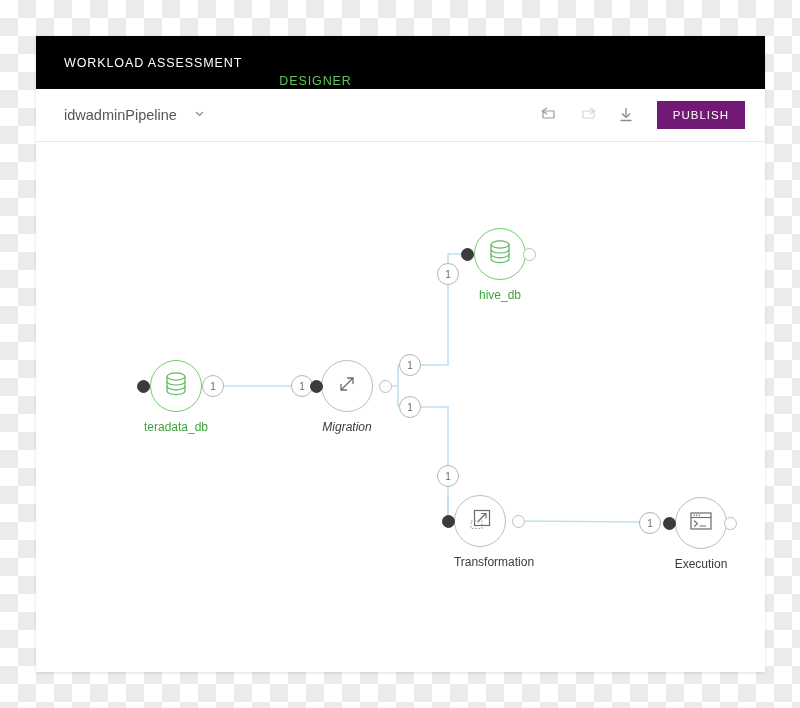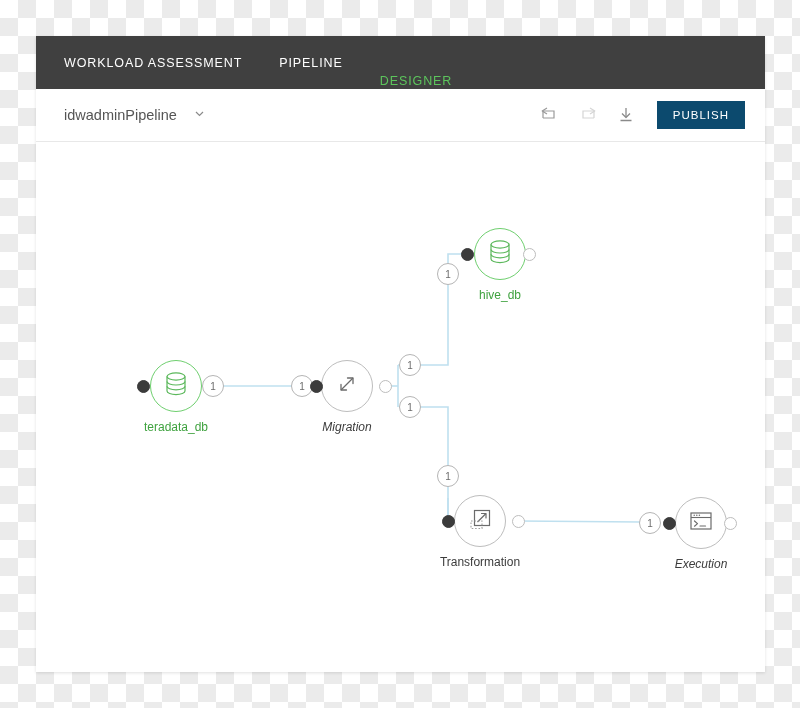--- a/index.html
+++ b/index.html
@@ -26,21 +26,21 @@
     left: 36px; top: 36px;
     width: 729px; height: 636px;
     background: #ffffff;
     box-shadow: 0 1px 3px rgba(0,0,0,0.12);
   }
 
   
   .topnav {
     position: absolute; left: 0; top: 0;
     width: 100%; height: 53px;
-    background: #404040;
+    background: #000000;
     display: flex; align-items: center;
     box-sizing: border-box;
     padding-left: 28px;
   }
   .tab {
     position: relative;
     color: #ffffff;
     font-size: 12.5px;
     letter-spacing: 0.9px;
     font-weight: 400;
@@ -79,21 +79,21 @@
   .chev { display: block; }
   .spacer { flex: 1; }
   .tool-icon {
     width: 30px; height: 30px;
     display: flex; align-items: center; justify-content: center;
     margin-left: 8px;
     cursor: pointer;
   }
   .publish-btn {
     margin-left: 16px;
-    background: #0c4a6e;
+    background: #701a75;
     color: #ffffff;
     font-size: 11.5px;
     letter-spacing: 1px;
     border: none;
     padding: 8px 16px;
     cursor: pointer;
     font-family: "Liberation Sans", sans-serif;
   }
 
   
@@ -152,23 +152,20 @@
 </style>
 </head>
 <body>
 
 <div id="root">
   <div class="card">
 
     <div class="topnav">
       <div class="tab">
         <span>WORKLOAD ASSESSMENT</span>
-      </div>
-      <div class="tab">
-        <span>PIPELINE</span>
       </div>
       <div class="tab active">
         <span>DESIGNER</span>
       </div>
     </div>
 
     <div class="toolbar">
       <div class="pipeline-name">
         <span>idwadminPipeline</span>
         <span class="chev">
@@ -285,38 +282,38 @@
               <rect x="7.5" y="4.5" width="15" height="15" fill="none" stroke="#6b6b6b" stroke-width="1.2"></rect>
               <path d="M10.5 16 L19 7.5" fill="none" stroke="#6b6b6b" stroke-width="1.2"></path>
               <path d="M14.5 7.5 L19 7.5 L19 12" fill="none" stroke="#6b6b6b" stroke-width="1.2" stroke-linejoin="round" stroke-linecap="round"></path>
               <rect x="4" y="15" width="11" height="7.5" fill="none" stroke="#9d9d9d" stroke-width="1.1" stroke-dasharray="1.6 1.8"></rect>
             </svg>
           </span>
         </div>
         <div class="badge" style="left:401px; top:322px;">1</div>
         <div class="port filled" style="left:406px; top:372px;"></div>
         <div class="port open" style="left:476px; top:372px;"></div>
-        <div class="node-label" style="left:374px; top:412px; width:140px;">Transformation</div>
+        <div class="node-label" style="left:388px; top:412px; width:140px;">Transformation</div>
       </div>
 
       <div class="node">
         <div class="node-ring" style="left:639px; top:354px; width:52px; height:52px;">
           <span>
             <svg width="28" height="24" viewBox="0 0 28 24">
               <rect x="4" y="4" width="20" height="16" fill="none" stroke="#6b6b6b" stroke-width="1.2"></rect>
               <path d="M4 8.5 L24 8.5" fill="none" stroke="#6b6b6b" stroke-width="1.1"></path>
               <circle cx="7.2" cy="6.3" r="0.75" fill="#6b6b6b"></circle>
               <circle cx="9.8" cy="6.3" r="0.75" fill="#6b6b6b"></circle>
               <circle cx="12.4" cy="6.3" r="0.75" fill="#6b6b6b"></circle>
               <path d="M7.5 12 L10.5 14.6 L7.5 17.2" fill="none" stroke="#6b6b6b" stroke-width="1.2" stroke-linejoin="round" stroke-linecap="round"></path>
               <path d="M13 17 L18.5 17" fill="none" stroke="#6b6b6b" stroke-width="1.2" stroke-linecap="round"></path>
             </svg>
           </span>
         </div>
         <div class="badge" style="left:603px; top:369px;">1</div>
         <div class="port filled" style="left:627px; top:374px;"></div>
         <div class="port open" style="left:688px; top:374px;"></div>
-        <div class="node-label" style="left:605px; top:414px; width:120px;font-style:italic;">Execution</div>
+        <div class="node-label" style="left:605px; top:414px; width:120px;">Execution</div>
       </div>
 
     </div>
   </div>
 </div>
 
 </body></html>

